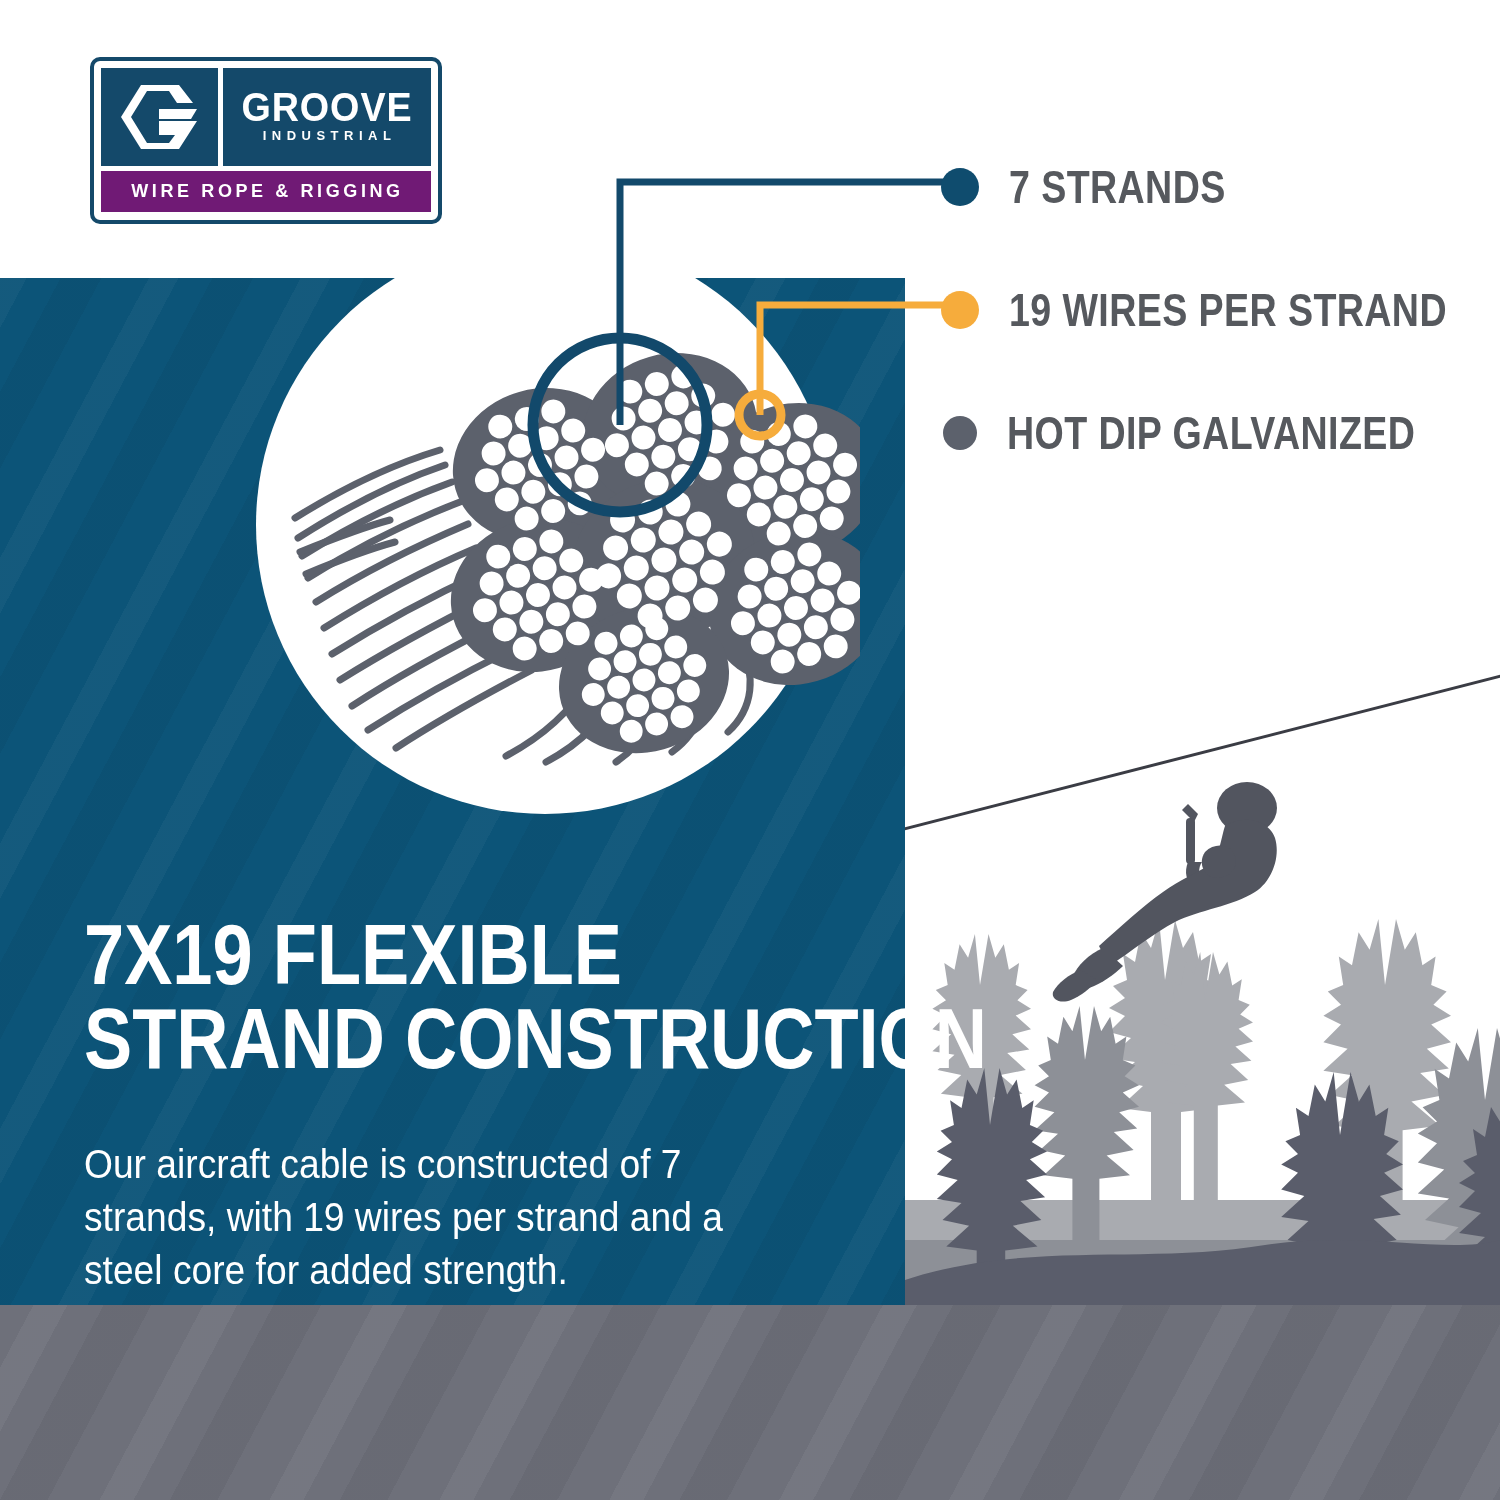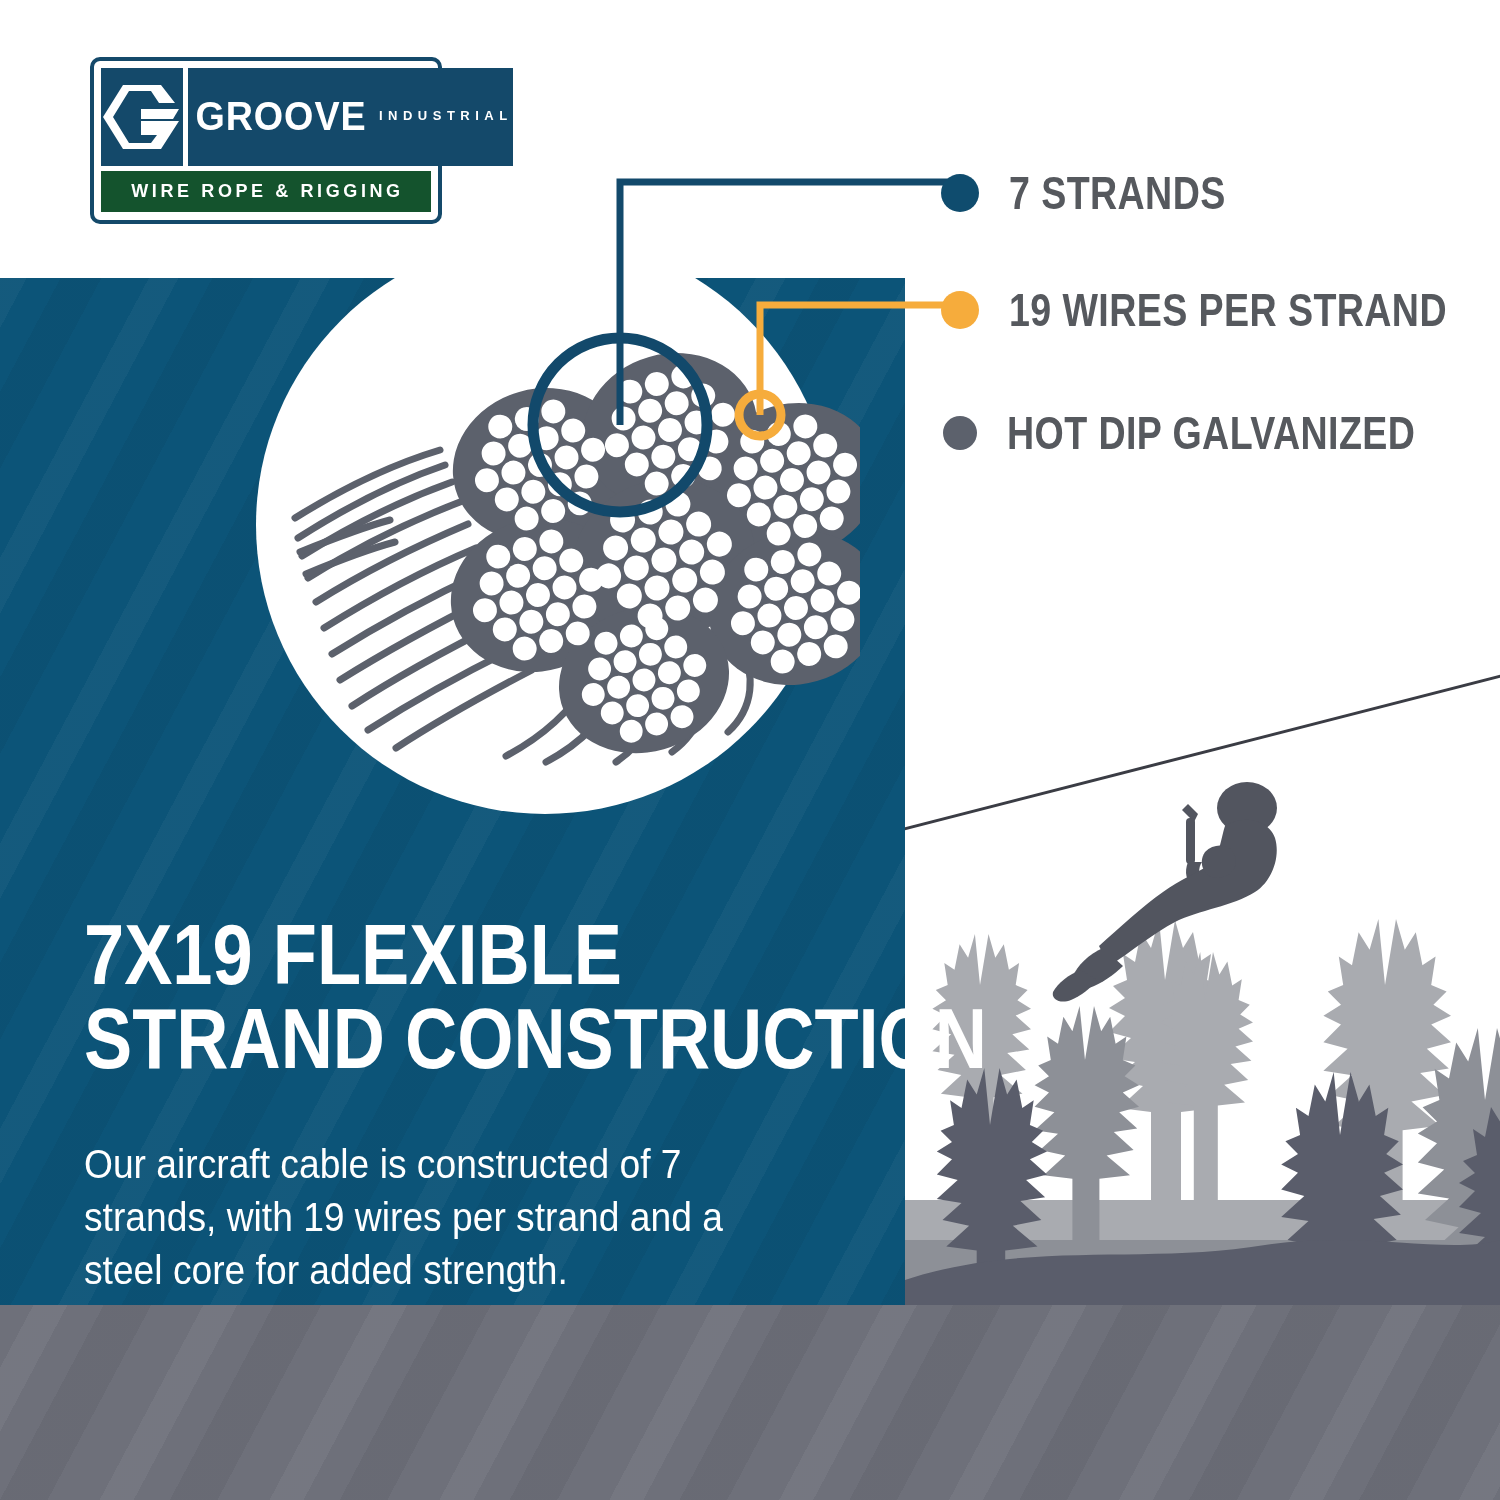--- a/index.html
+++ b/index.html
@@ -37,28 +37,28 @@
     overflow:hidden;background:#ffffff;}
 
   
   .logo{position:absolute;left:90px;top:57px;width:352px;height:167px;
     border:4px solid #14496a;border-radius:10px;background:#ffffff;
     box-sizing:border-box;padding:7px;}
   .logo-inner{position:relative;width:100%;height:100%;}
   .logo-toprow{display:flex;height:98px;gap:5px;}
   .logo-mark{width:117px;height:98px;background:#14496a;
     display:flex;align-items:center;justify-content:center;}
-  .logo-word{flex:1;background:#14496a;display:flex;
+  .logo-word{flex:1;background:#14496a;display:flex;flex-direction:column;
     align-items:center;justify-content:center;padding-bottom:3px;}
   .logo-groove{color:#fff;font-weight:700;letter-spacing:1px;
     font-size:41px;line-height:40px;transform:scaleX(0.92);
     font-family:"Liberation Sans",sans-serif;}
   .logo-industrial{color:#fff;font-weight:700;font-size:13px;line-height:17px;
     letter-spacing:5.5px;padding-left:5px;}
-  .logo-tagbar{margin-top:5px;height:41px;background:#14532d;
+  .logo-tagbar{margin-top:5px;height:41px;background:#701a75;
     display:flex;align-items:center;justify-content:center;}
   .logo-tag{color:#fff;font-weight:700;font-size:18px;letter-spacing:3.6px;
     padding-left:3px;}
 
   
   .callouts{position:absolute;left:0;top:0;width:1500px;height:500px;}
   .callout-row{position:absolute;display:flex;align-items:center;}
   .dot{border-radius:50%;flex:none;}
   .dot-filled-blue{width:38px;height:38px;background:#0f4c6e;}
   .dot-filled-orange{width:38px;height:38px;background:#f6ac3c;}
@@ -232,21 +232,21 @@
     <circle cx="520" cy="165" r="21" fill="none" stroke="#f6ac3c" stroke-width="9"></circle>
   </svg>
 
   <svg style="position:absolute;left:0;top:0;width:1500px;height:520px;" viewBox="0 0 1500 520">
     <path d="M620 425 L620 182 L955 182" fill="none" stroke="#12496b" stroke-width="7"></path>
     <path d="M760 415 L760 305 L955 305" fill="none" stroke="#f6ac3c" stroke-width="7"></path>
   </svg>
 
   <div class="callouts">
 
-    <div class="callout-row" style="left:941px;top:169px;">
+    <div class="callout-row" style="left:941px;top:163px;">
       <span class="dot dot-filled-blue"></span>
       <span class="callout-text">7 STRANDS</span>
     </div>
 
     <div class="callout-row" style="left:941px;top:286px;">
       <span class="dot dot-filled-orange"></span>
       <span class="callout-text">19 WIRES PER STRAND</span>
     </div>
 
     <div class="callout-row" style="left:943px;top:409px;">

